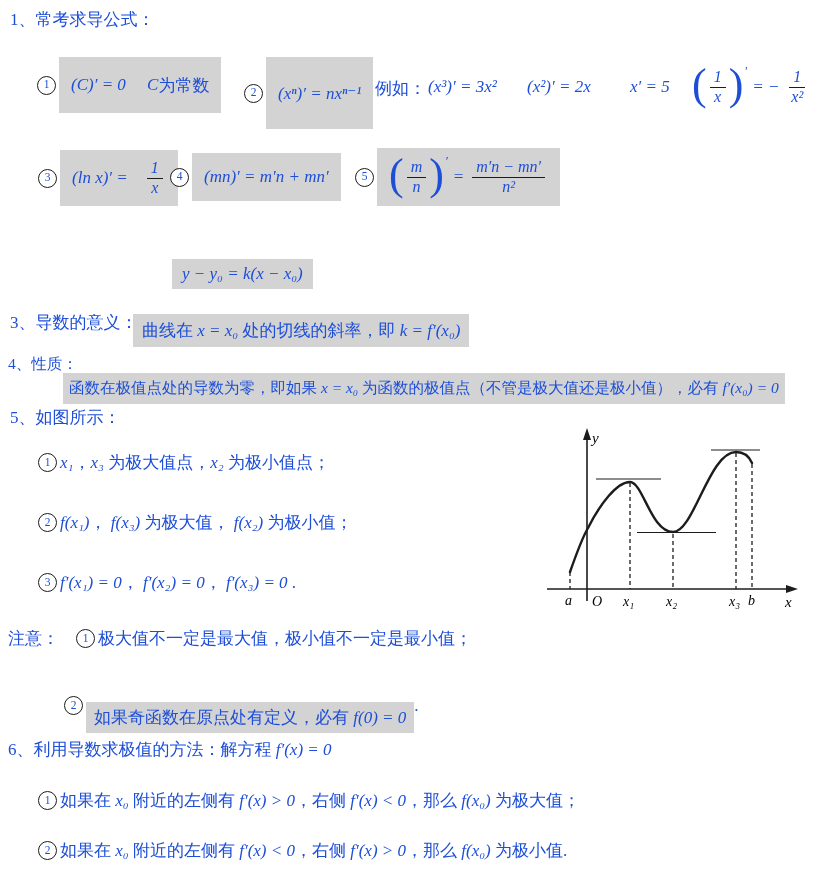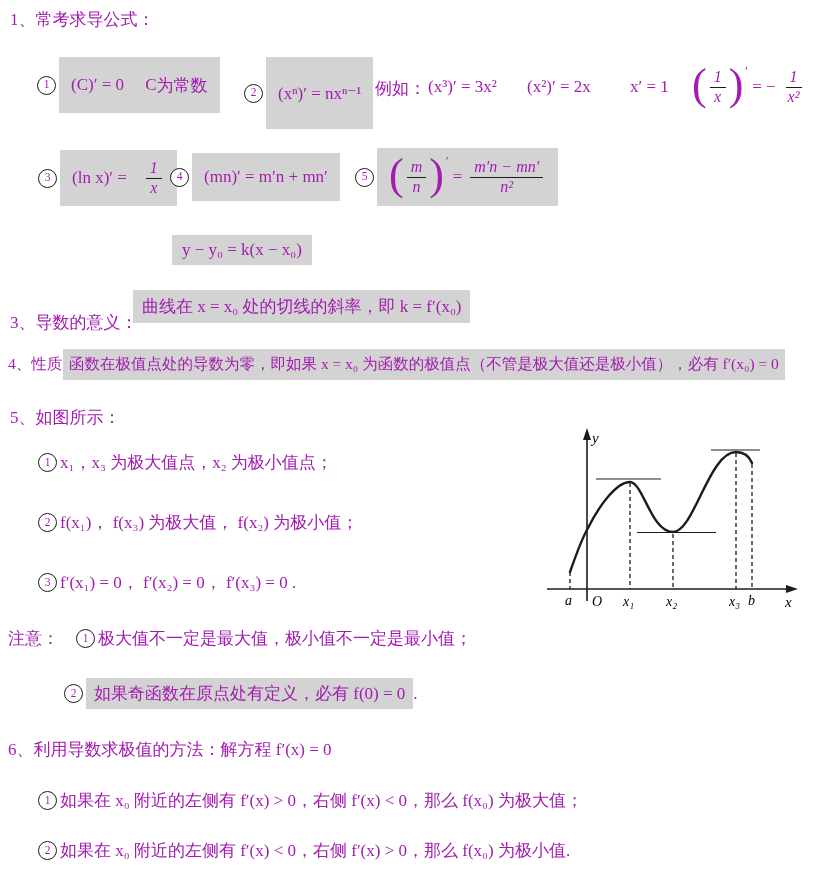--- a/index.html
+++ b/index.html
@@ -1,25 +1,25 @@
 <!DOCTYPE html>
 <html><head>
 <meta charset="utf-8">
 <style>
   html,body{margin:0;padding:0;background:#ffffff;}
   .page{
     position:relative;width:829px;height:871px;background:#ffffff;
-    color:#a21caf;
+    color:#1d4ed8;
     font-family:"Liberation Serif","DejaVu Serif","DejaVu Sans",serif;
     font-size:17px;overflow:hidden;
   }
   .abs{position:absolute;white-space:nowrap;}
   .row{display:flex;align-items:center;}
-  .m{text-align:center;}
-  .hl{background:#d3d3d3;}
+  .m{font-style:italic;text-align:center;}
+  .hl{background:#d3d3d3;margin-top:24px;}
   .circ{
     display:inline-flex;align-items:center;justify-content:center;flex:none;
     width:17px;height:17px;border:1.2px solid #1c1c1c;border-radius:50%;
     font-size:11.5px;line-height:1;margin-right:3px;background:#fff;
   }
   .fitem{position:absolute;display:flex;align-items:center;white-space:nowrap;}
   .fbox{
     display:inline-flex;align-items:center;background:#d3d3d3;
     padding:0 12px;white-space:nowrap;
   }
@@ -58,21 +58,21 @@
   </div>
   <div class="fitem" style="left:244px;top:57px">
     <span class="circ">2</span>
     <span class="fbox h54">
         <span class="m">(xⁿ)′ = nxⁿ⁻¹</span>
       </span>
   </div>
   <div class="abs" style="left:375px;top:77px">例如：</div>
   <div class="abs m" style="left:428px;top:77px">(x³)′ = 3x²</div>
   <div class="abs m" style="left:527px;top:77px">(x²)′ = 2x</div>
-  <div class="abs m" style="left:630px;top:77px">x′ = 1</div>
+  <div class="abs m" style="left:630px;top:77px">x′ = 5</div>
   <div class="abs row" style="left:692px;top:56px;height:62px">
     <span class="bigp">(</span>
     <span class="frac">
       <span class="num">1</span>
       <span class="den">x</span>
     </span>
     <span class="bigp">)</span>
     <span class="pr">′</span>
     <span class="m eqp">= −</span>
     <span class="frac">

